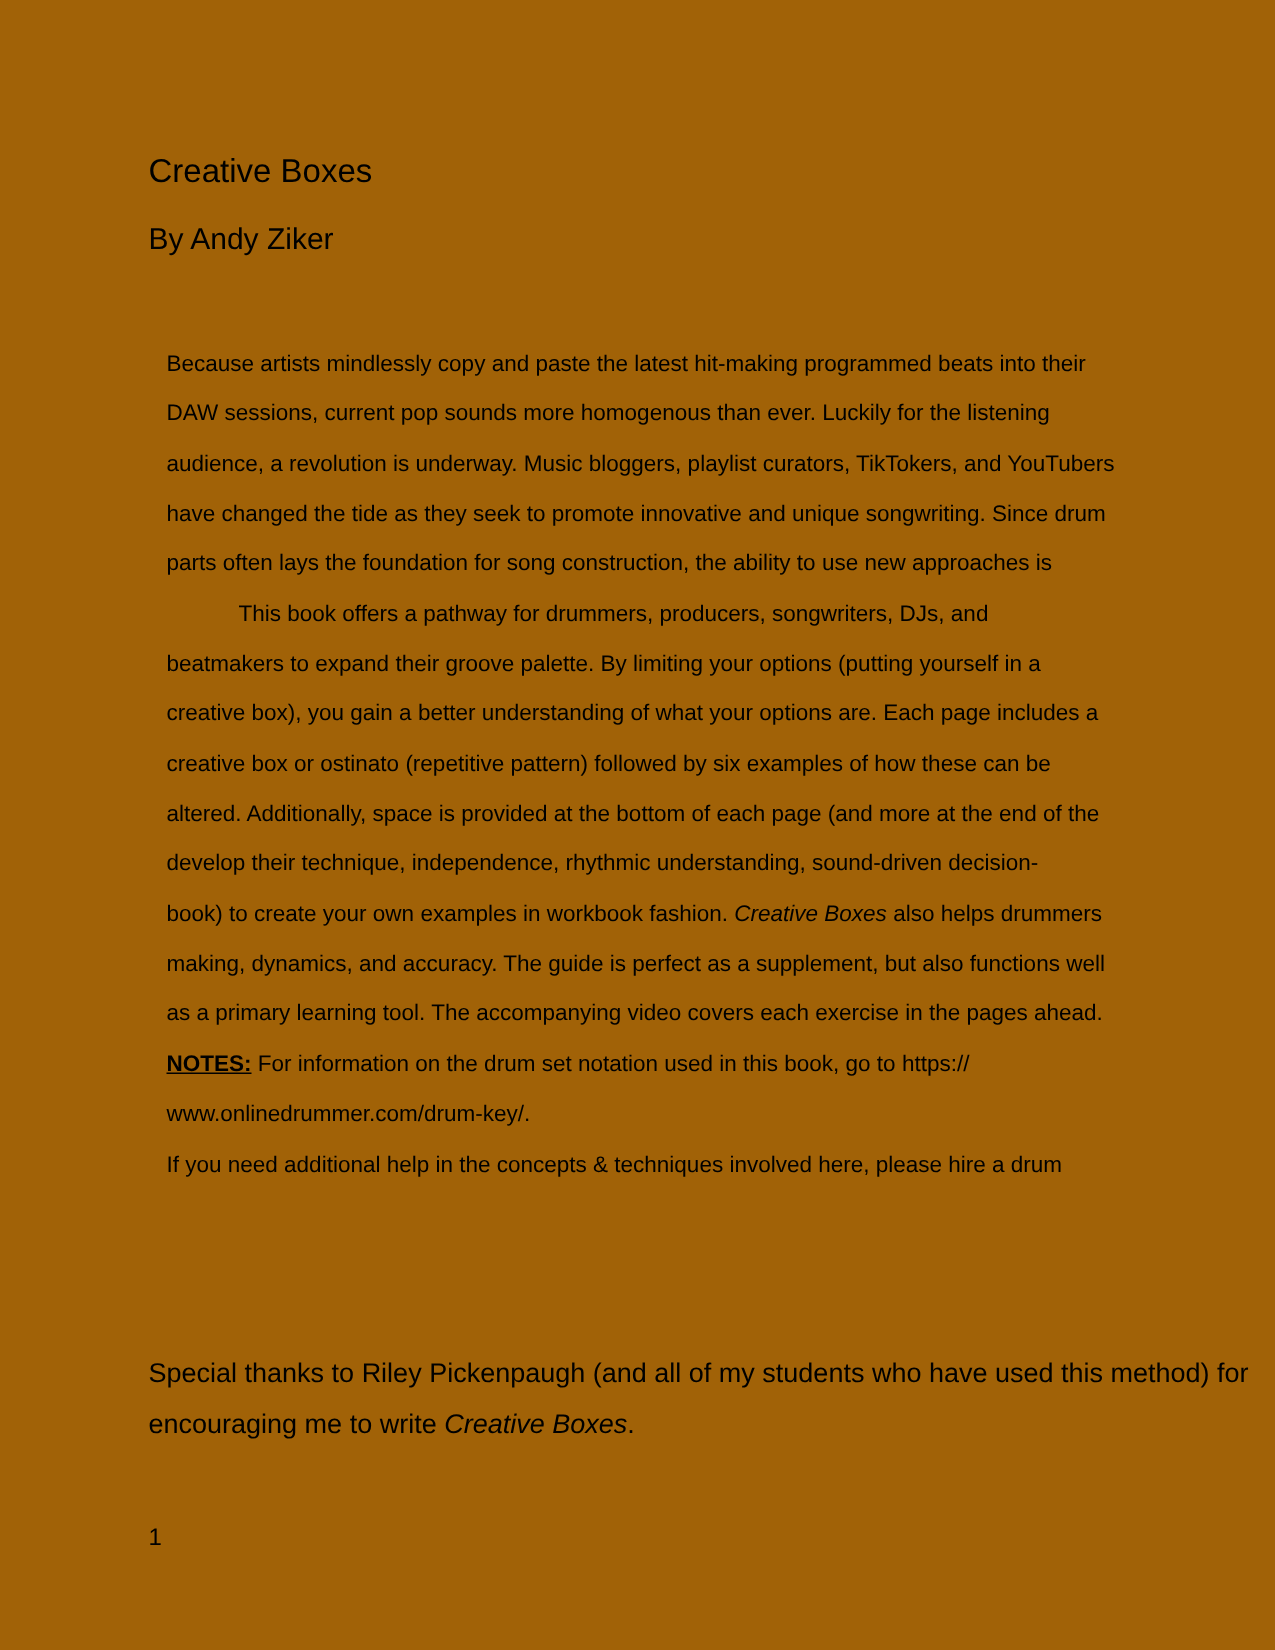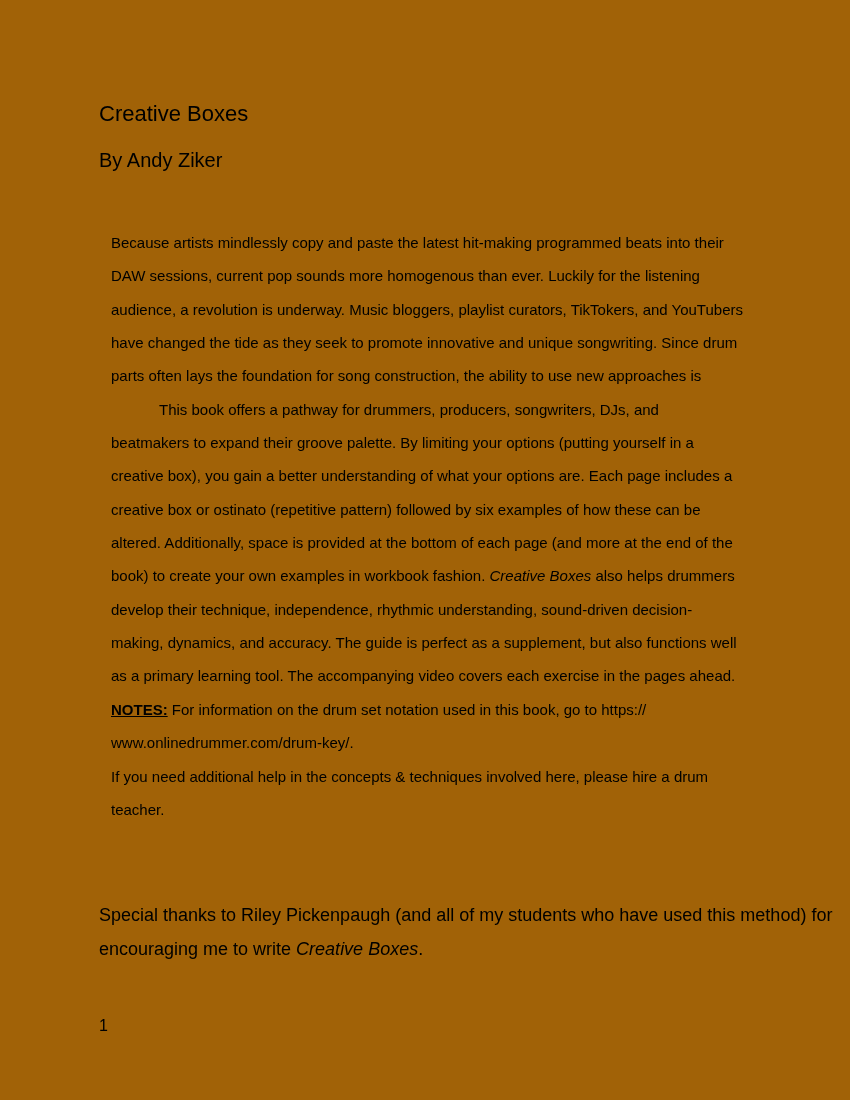--- a/index.html
+++ b/index.html
@@ -88,27 +88,26 @@
       <div class="line"><span>Because artists mindlessly copy and paste the latest hit-making programmed beats into their</span></div>
       <div class="line"><span>DAW sessions, current pop sounds more homogenous than ever. Luckily for the listening</span></div>
       <div class="line"><span>audience, a revolution is underway. Music bloggers, playlist curators, TikTokers, and YouTubers</span></div>
       <div class="line"><span>have changed the tide as they seek to promote innovative and unique songwriting. Since drum</span></div>
       <div class="line"><span>parts often lays the foundation for song construction, the ability to use new approaches is</span></div>
       <div class="line"><span class="indent-space"></span><span>This book offers a pathway for drummers, producers, songwriters, DJs, and</span></div>
       <div class="line"><span>beatmakers to expand their groove palette. By limiting your options (putting yourself in a</span></div>
       <div class="line"><span>creative box), you gain a better understanding of what your options are. Each page includes a</span></div>
       <div class="line"><span>creative box or ostinato (repetitive pattern) followed by six examples of how these can be</span></div>
       <div class="line"><span>altered. Additionally, space is provided at the bottom of each page (and more at the end of the</span></div>
+      <div class="line"><span>develop their technique, independence, rhythmic understanding, sound-driven decision-</span></div>
       <div class="line"><span>book) to create your own examples in workbook fashion. </span><span class="i">Creative Boxes</span><span> also helps drummers</span></div>
-      <div class="line"><span>develop their technique, independence, rhythmic understanding, sound-driven decision-</span></div>
       <div class="line"><span>making, dynamics, and accuracy. The guide is perfect as a supplement, but also functions well</span></div>
       <div class="line"><span>as a primary learning tool. The accompanying video covers each exercise in the pages ahead.</span></div>
       <div class="line"><span class="b">NOTES:</span><span> For information on the drum set notation used in this book, go to </span><span class="link">https://</span></div>
       <div class="line"><span class="link">www.onlinedrummer.com/drum-key/</span><span>.</span></div>
       <div class="line"><span>If you need additional help in the concepts &amp; techniques involved here, please hire a drum</span></div>
-      <div class="line"><span>teacher.</span></div>
     </div>
   <div class="acknowledgements">
       <div class="line"><span>Special thanks to Riley Pickenpaugh (and all of my students who have used this method) for</span></div>
       <div class="line"><span>encouraging me to write </span><span class="i">Creative Boxes</span><span>.</span></div>
     </div>
   <div class="page-number">1</div>
 </div>
 
 </body></html>

